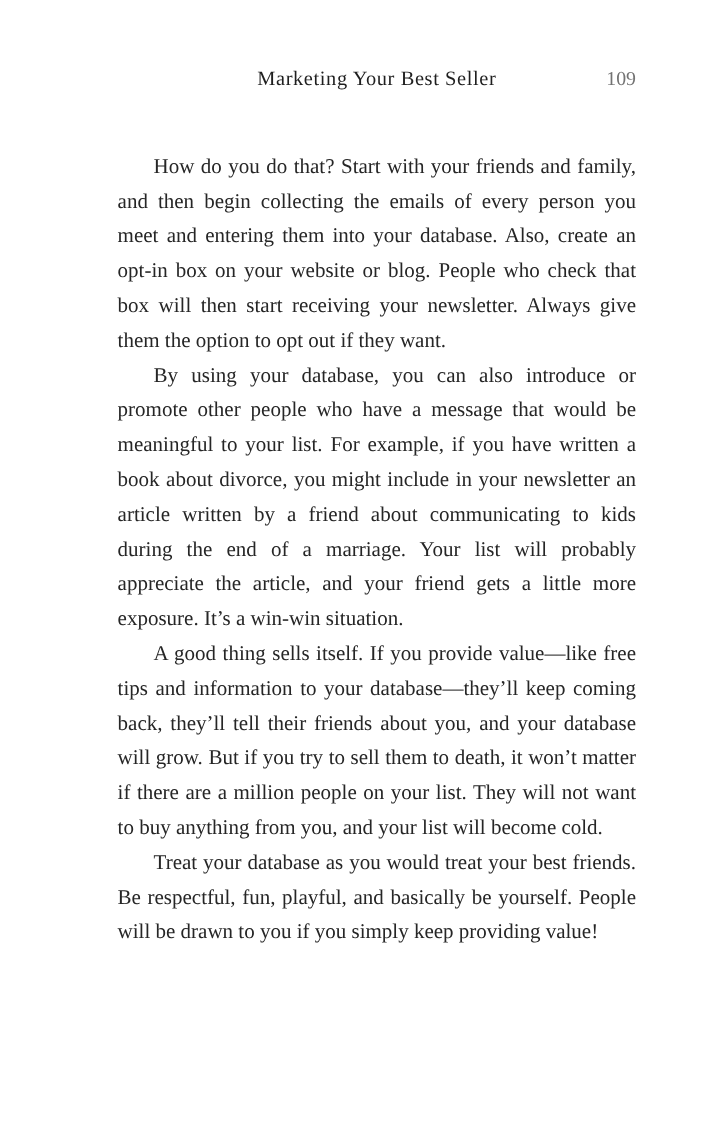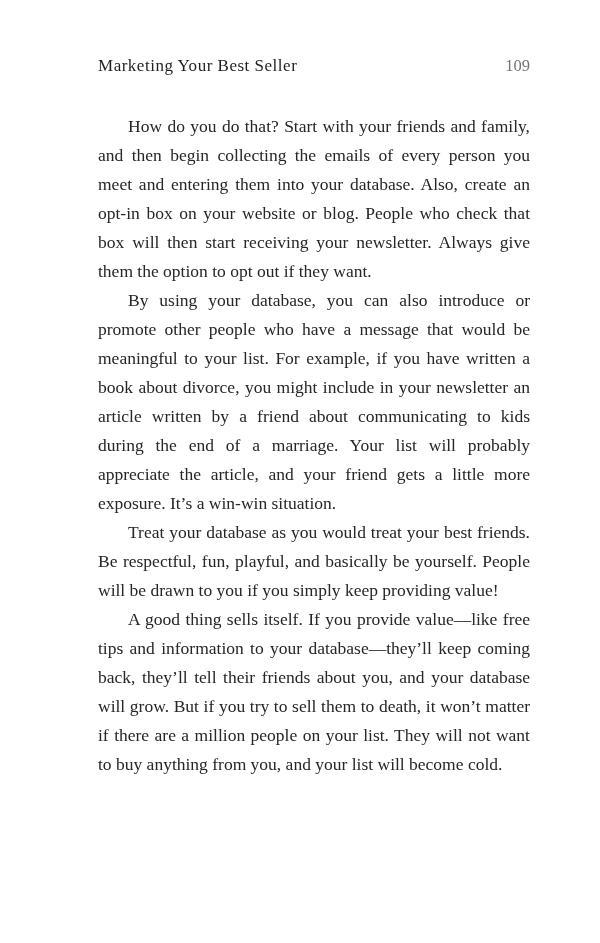--- a/index.html
+++ b/index.html
@@ -21,35 +21,35 @@
     position: relative;
     padding-top: 56px;
     height: 24px;
     margin-left: 98px;
     margin-right: 70px;
   }
   .running-title {
     position: absolute;
     left: 0;
     right: 0;
-    text-align: left;
+    text-align: center;
     font-size: 17px;
     letter-spacing: 0.03em;
     color: #1f1f1f;
     white-space: nowrap;
   }
   .page-number {
     position: absolute;
     right: 0;
     top: 56px;
     font-size: 16.5px;
     color: #737373;
   }
   .body-text {
-    margin: 32px 70px 0 98px;
+    margin: 44px 70px 0 98px;
     font-size: 17.5px;
     line-height: 29px;
     text-align: justify;
     color: #262626;
   }
   .body-text p {
     margin: 0;
     text-indent: 30px;
     text-justify: inter-word;
   }
@@ -60,17 +60,17 @@
 <div class="book-page">
 
   <div class="page-header">
     <div class="running-title">Marketing Your Best Seller</div>
     <div class="page-number">109</div>
   </div>
 
   <div class="body-text">
     <p>How do you do that? Start with your friends and family, and then begin collecting the emails of every person you meet and entering them into your database. Also, create an opt-in box on your website or blog. People who check that box will then start receiving your newsletter. Always give them the option to opt out if they want.</p>
     <p>By using your database, you can also introduce or promote other people who have a message that would be meaningful to your list. For example, if you have written a book about divorce, you might include in your newsletter an article written by a friend about communicating to kids during the end of a marriage. Your list will probably appreciate the article, and your friend gets a little more exposure. It’s a win-win situation.</p>
+    <p>A good thing sells itself. If you provide value—like free tips and information to your database—they’ll keep coming back, they’ll tell their friends about you, and your database will grow. But if you try to sell them to death, it won’t matter if there are a million people on your list. They will not want to buy anything from you, and your list will become cold.</p>
     <p>Treat your database as you would treat your best friends. Be respectful, fun, playful, and basically be yourself. People will be drawn to you if you simply keep providing value!</p>
-    <p>A good thing sells itself. If you provide value—like free tips and information to your database—they’ll keep coming back, they’ll tell their friends about you, and your database will grow. But if you try to sell them to death, it won’t matter if there are a million people on your list. They will not want to buy anything from you, and your list will become cold.</p>
   </div>
 
 </div>
 
 </body></html>

